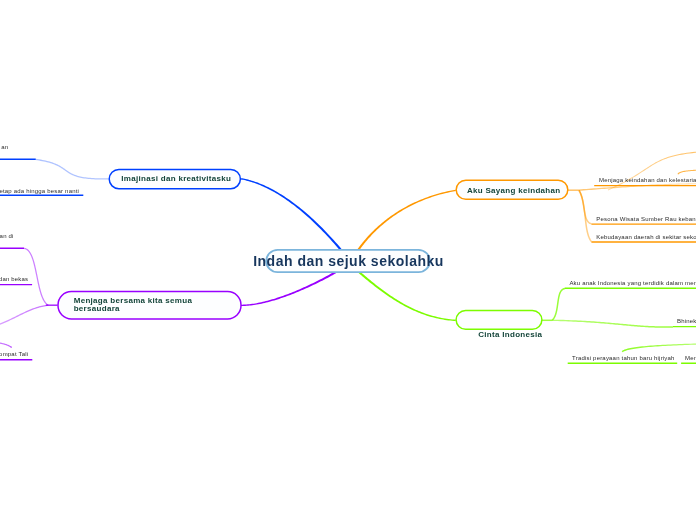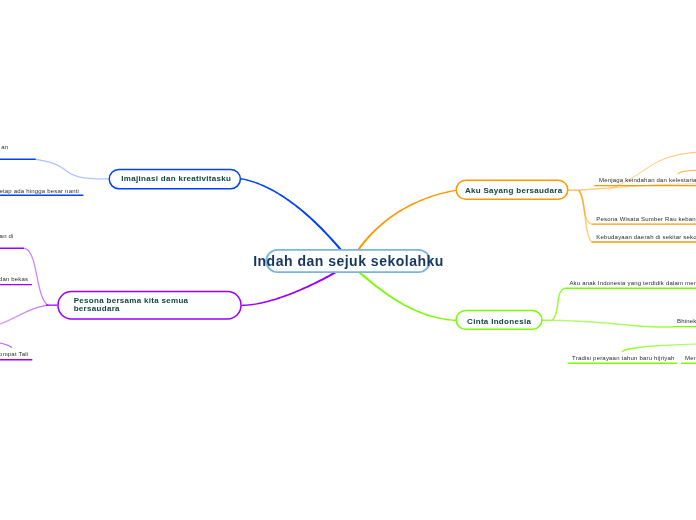--- a/index.html
+++ b/index.html
@@ -132,24 +132,24 @@
 
   <div class="node" id="central" style="left:266.3px;top:249.0px;width:164.4px;height:23.5px;">
     <span class="node-label">Indah dan sejuk sekolahku</span>
   </div>
 
   <div class="node branch" id="b-imajinasi" style="left:110.0px;top:168.9px;width:132.5px;height:19.8px;">
     <span class="node-label">Imajinasi dan kreativitasku</span>
   </div>
 
   <div class="node branch two-line" id="b-bermain" style="left:57.5px;top:291px;width:183.5px;height:28px;border-color:#9900FF;">
-    <span class="node-label">Pesona bersama kita semua bersaudara</span>
+    <span class="node-label">Menjaga bersama kita semua bersaudara</span>
   </div>
 
   <div class="node branch" id="b-akusayang" style="left:457.6px;top:180.2px;width:112.2px;height:19.8px;">
-    <span class="node-label">Aku Sayang bersaudara</span>
+    <span class="node-label">Aku Sayang keindahan</span>
   </div>
 
-  <div class="node branch" id="b-cinta" style="left:456.0px;top:314px;width:86.3px;height:15px;">
+  <div class="node branch" id="b-cinta" style="left:456.0px;top:327px;width:86.3px;height:15px;justify-content:flex-end;">
     <span class="node-label">Cinta Indonesia</span>
   </div>
 
 </div>
 
 </body></html>

